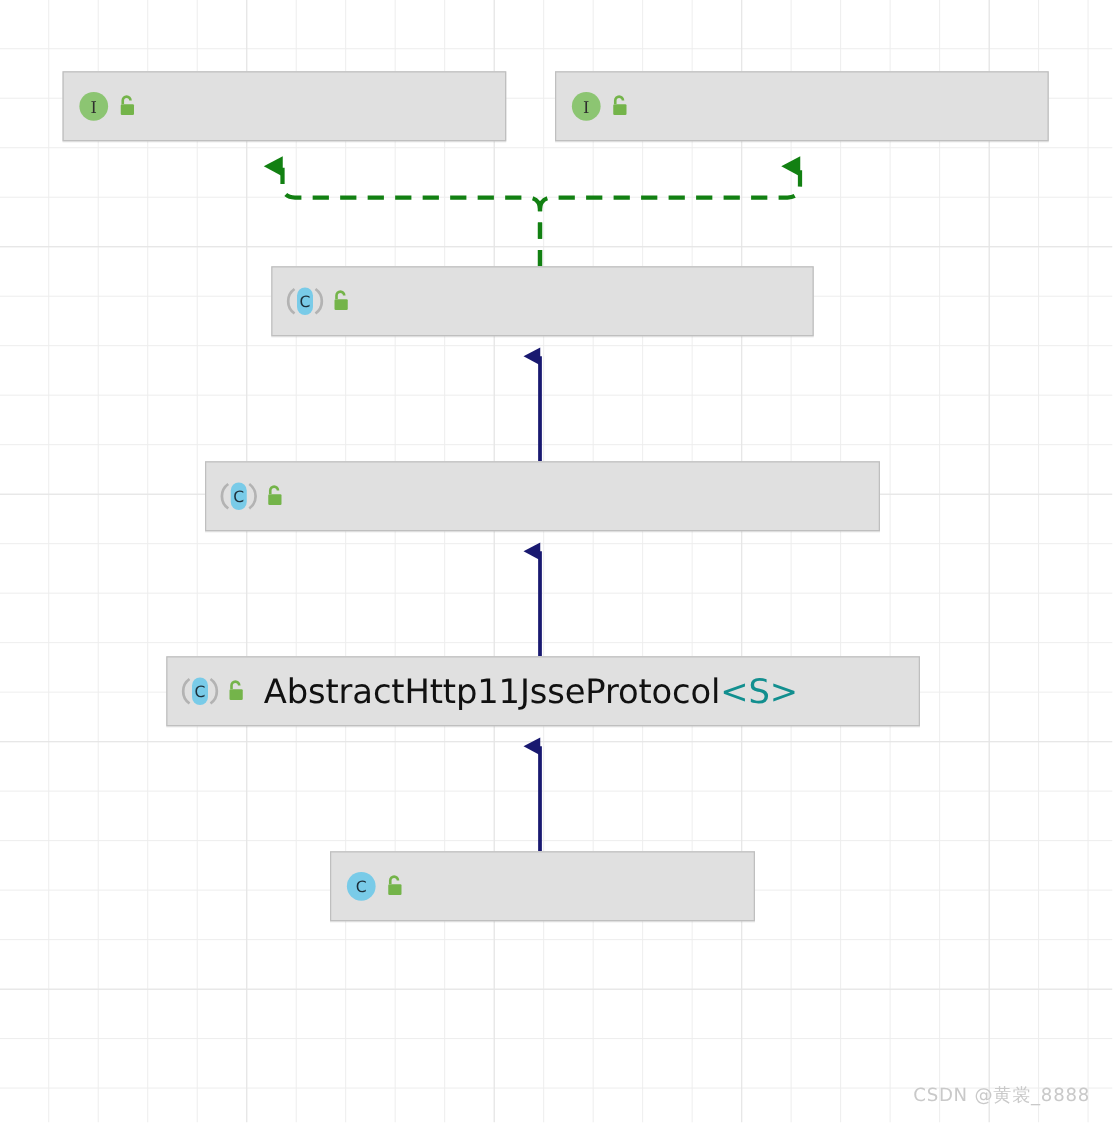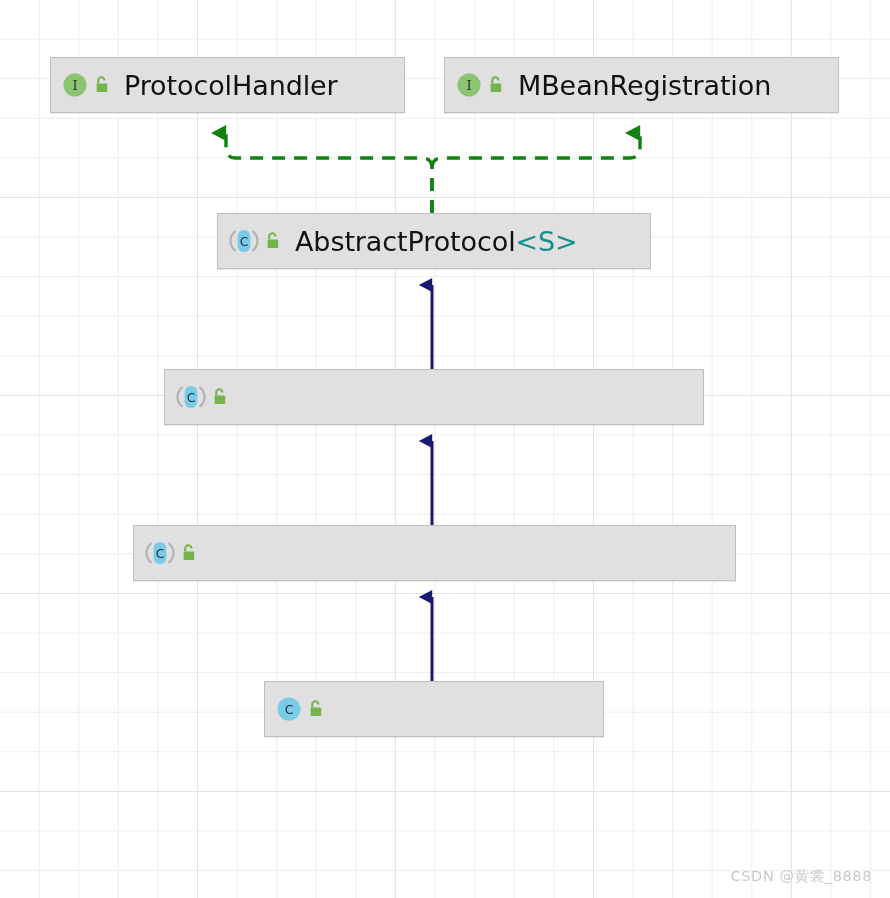--- a/index.html
+++ b/index.html
@@ -117,57 +117,52 @@
         <circle cx="13" cy="13" r="11.5" fill="#8cc572"></circle>
         <text x="13" y="18" text-anchor="middle" font-size="13" font-family="DejaVu Serif, Liberation Serif, serif" fill="#2e2e2e">I</text>
       </svg>
     </span>
     <span class="icon-wrap">
       <svg class="lock-icon" width="17" height="19" viewBox="0 0 17 19" xmlns="http://www.w3.org/2000/svg">
         <path d="M4.2 7.2 V4.4 a3.1 3.1 0 0 1 6.2 0" fill="none" stroke="#74b44a" stroke-width="2.1"></path>
         <rect x="2.6" y="7.4" width="10.6" height="8.6" rx="1" fill="#74b44a"></rect>
       </svg>
     </span>
-    <span class="node-label">ProtocolHandler</span>
   </div>
 
   <div class="node" style="left:444px; top:57px; width:395px; height:56px;">
     <span class="icon-wrap">
       <svg class="type-icon" width="26" height="26" viewBox="0 0 26 26" xmlns="http://www.w3.org/2000/svg">
         <circle cx="13" cy="13" r="11.5" fill="#8cc572"></circle>
         <text x="13" y="18" text-anchor="middle" font-size="13" font-family="DejaVu Serif, Liberation Serif, serif" fill="#2e2e2e">I</text>
       </svg>
     </span>
     <span class="icon-wrap">
       <svg class="lock-icon" width="17" height="19" viewBox="0 0 17 19" xmlns="http://www.w3.org/2000/svg">
         <path d="M4.2 7.2 V4.4 a3.1 3.1 0 0 1 6.2 0" fill="none" stroke="#74b44a" stroke-width="2.1"></path>
         <rect x="2.6" y="7.4" width="10.6" height="8.6" rx="1" fill="#74b44a"></rect>
       </svg>
     </span>
-    <span class="node-label">MBeanRegistration</span>
   </div>
 
   <div class="node" style="left:217px; top:213px; width:434px; height:56px;">
     <span class="icon-wrap">
       <svg class="type-icon" width="30" height="26" viewBox="0 0 30 26" xmlns="http://www.w3.org/2000/svg">
         <path d="M6.6 3.2 A12 12 0 0 0 6.6 22.8" fill="none" stroke="#b3b3b3" stroke-width="2.2"></path>
         <path d="M23.4 3.2 A12 12 0 0 1 23.4 22.8" fill="none" stroke="#b3b3b3" stroke-width="2.2"></path>
         <rect x="8.6" y="2" width="12.8" height="22" rx="6.4" fill="#79cbe8"></rect>
         <text x="15" y="17.8" text-anchor="middle" font-size="12.5" font-family="DejaVu Sans, Liberation Sans, sans-serif" fill="#1d2f3a">C</text>
       </svg>
     </span>
     <span class="icon-wrap">
       <svg class="lock-icon" width="17" height="19" viewBox="0 0 17 19" xmlns="http://www.w3.org/2000/svg">
         <path d="M4.2 7.2 V4.4 a3.1 3.1 0 0 1 6.2 0" fill="none" stroke="#74b44a" stroke-width="2.1"></path>
         <rect x="2.6" y="7.4" width="10.6" height="8.6" rx="1" fill="#74b44a"></rect>
       </svg>
     </span>
-    <span class="node-label">
-      <span>AbstractProtocol</span><span class="generic">&lt;S&gt;</span>
-    </span>
   </div>
 
   <div class="node" style="left:164px; top:369px; width:540px; height:56px;">
     <span class="icon-wrap">
       <svg class="type-icon" width="30" height="26" viewBox="0 0 30 26" xmlns="http://www.w3.org/2000/svg">
         <path d="M6.6 3.2 A12 12 0 0 0 6.6 22.8" fill="none" stroke="#b3b3b3" stroke-width="2.2"></path>
         <path d="M23.4 3.2 A12 12 0 0 1 23.4 22.8" fill="none" stroke="#b3b3b3" stroke-width="2.2"></path>
         <rect x="8.6" y="2" width="12.8" height="22" rx="6.4" fill="#79cbe8"></rect>
         <text x="15" y="17.8" text-anchor="middle" font-size="12.5" font-family="DejaVu Sans, Liberation Sans, sans-serif" fill="#1d2f3a">C</text>
       </svg>
@@ -188,20 +183,23 @@
         <rect x="8.6" y="2" width="12.8" height="22" rx="6.4" fill="#79cbe8"></rect>
         <text x="15" y="17.8" text-anchor="middle" font-size="12.5" font-family="DejaVu Sans, Liberation Sans, sans-serif" fill="#1d2f3a">C</text>
       </svg>
     </span>
     <span class="icon-wrap">
       <svg class="lock-icon" width="17" height="19" viewBox="0 0 17 19" xmlns="http://www.w3.org/2000/svg">
         <path d="M4.2 7.2 V4.4 a3.1 3.1 0 0 1 6.2 0" fill="none" stroke="#74b44a" stroke-width="2.1"></path>
         <rect x="2.6" y="7.4" width="10.6" height="8.6" rx="1" fill="#74b44a"></rect>
       </svg>
     </span>
+    <span class="node-label">
+      <span>AbstractHttp11JsseProtocol</span><span class="generic">&lt;S&gt;</span>
+    </span>
   </div>
 
   <div class="node" style="left:264px; top:681px; width:340px; height:56px;">
     <span class="icon-wrap">
       <svg class="type-icon" width="26" height="26" viewBox="0 0 26 26" xmlns="http://www.w3.org/2000/svg">
         <circle cx="13" cy="13" r="11.5" fill="#79cbe8"></circle>
         <text x="13" y="17.8" text-anchor="middle" font-size="12.5" font-family="DejaVu Sans, Liberation Sans, sans-serif" fill="#1d2f3a">C</text>
       </svg>
     </span>
     <span class="icon-wrap">

